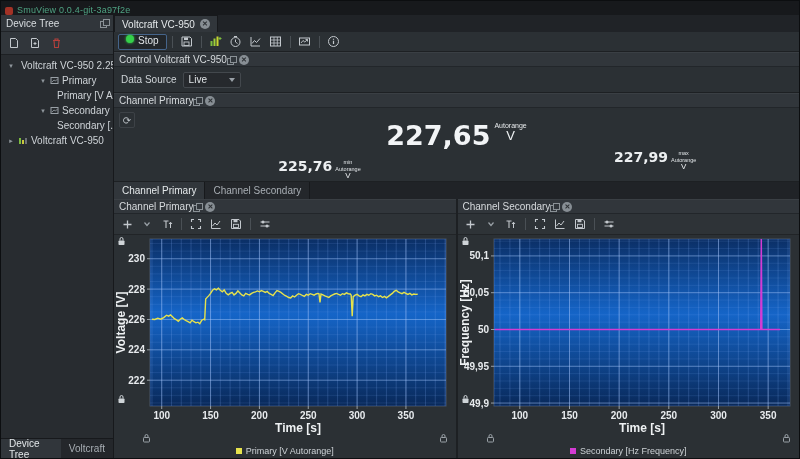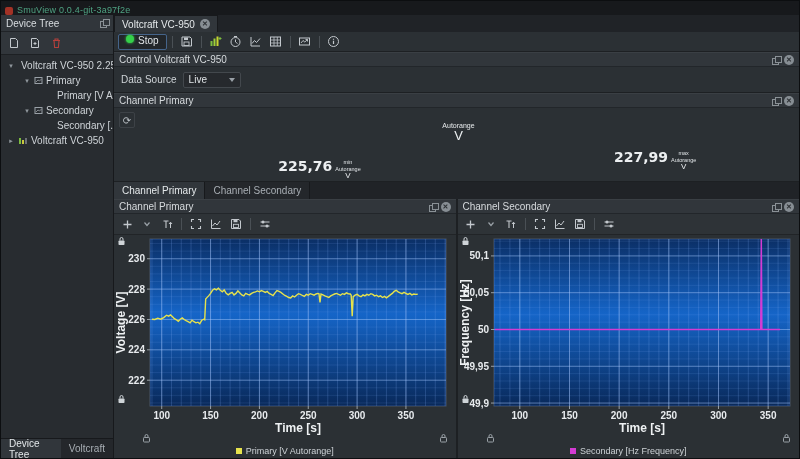--- a/index.html
+++ b/index.html
@@ -14,35 +14,35 @@
   .sidebar{width:113px;flex:0 0 auto;background:#2b3034;border-right:1px solid #17191c;display:flex;flex-direction:column}
   .main{flex:1;display:flex;flex-direction:column;min-width:0;background:#26292d}
   
   .dockhead{height:17px;display:flex;align-items:center;justify-content:space-between;padding:0 5px;background:#31363b;border-bottom:1px solid #202327}
   .dockhead .t{font-size:10px;color:#d9dde0}
   .side-toolbar{height:23px;display:flex;align-items:center;gap:3px;padding:0 4px;background:#31363b;border-bottom:1px solid #1d2023}
   .tbtn{width:18px;height:17px;display:flex;align-items:center;justify-content:center;border-radius:2px;background:transparent}
   .tree{flex:1;background:#282c30;padding-top:3px;overflow:hidden}
   .trow{height:15px;display:flex;align-items:center;gap:3px;font-size:10px;color:#ced3d7;white-space:nowrap;overflow:hidden}
   .exp{width:8px;font-size:7px;color:#8f969c;text-align:center;flex:0 0 auto}
-  .lvl0{padding-left:6px}.lvl1{padding-left:18px}.lvl2{padding-left:22px}.lvl3{padding-left:42px}
+  .lvl0{padding-left:6px}.lvl1{padding-left:18px}.lvl2{padding-left:38px}.lvl3{padding-left:42px}
   .side-tabs{height:20px;display:flex;background:#202327;border-top:1px solid #17191c}
   .side-tab{padding:0 8px;font-size:10px;display:flex;align-items:center;color:#a7adb3;background:#24272b}
   .side-tab.on{background:#31363b;color:#e2e6e9}
   
   .main-tabbar{height:17px;background:#202327;display:flex;align-items:flex-end;flex:0 0 auto}
   .main-tab{height:17px;display:flex;align-items:center;gap:5px;padding:0 7px;background:#31363b;font-size:10px;color:#e4e8ea;border:1px solid #17191c;border-bottom:none}
   .closec{width:10px;height:10px;border-radius:50%;background:#878e94;color:#2c3034;font-size:7px;line-height:10px;text-align:center;font-weight:bold}
   
   .main-toolbar{height:20px;background:#2b3034;display:flex;align-items:center;gap:2px;padding:0 4px;border-bottom:1px solid #1d2023;flex:0 0 auto}
   .stopbtn{height:16px;display:flex;align-items:flex-start;gap:4px;padding:0 7px;background:#22262a;border:1px solid #45648a;border-radius:2px;font-size:10px;color:#dfe3e6}
   .dotgreen{width:8px;height:8px;border-radius:50%;background:#35d04a;box-shadow:0 0 3px #35d04a}
   .sep{width:1px;height:12px;background:#4a5055;margin:0 3px}
   
-  .panel-head{height:15px;display:flex;align-items:center;justify-content:space-between;padding:0 5px;background:#31363b;border-top:1px solid #3a3f44;border-bottom:1px solid #22262a}
+  .panel-head{height:15px;display:flex;align-items:center;padding:0 5px;background:#31363b;border-top:1px solid #3a3f44;border-bottom:1px solid #22262a}
   .panel-head .t{font-size:10px;color:#d6dadd}
   .headicons{display:flex;align-items:center;gap:4px}
   .floatico{width:8px;height:8px;position:relative}
   .floatico:before{content:"";position:absolute;left:0;top:2px;width:5px;height:5px;border:1px solid #8a9196}
   .floatico:after{content:"";position:absolute;left:3px;top:0;width:5px;height:5px;border:1px solid #8a9196;background:#31363b}
   .control-body{height:26px;display:flex;align-items:center;gap:6px;padding:0 7px;background:#2b3034;border-bottom:1px solid #1d2023}
   .lbl{font-size:10px;color:#cfd4d8}
   .combo{height:16px;min-width:58px;display:flex;align-items:center;justify-content:space-between;gap:6px;padding:0 5px;background:#26292d;border:1px solid #43484d;border-radius:2px;font-size:10px;color:#dfe3e6}
   .chev{width:0;height:0;border-left:3px solid transparent;border-right:3px solid transparent;border-top:4px solid #9aa1a7}
   
@@ -253,20 +253,21 @@
         <div class="panel-head">
           <span class="t">Channel Primary</span>
           <span class="headicons">
             <span class="floatico"></span>
             <span class="closec">✕</span>
           </span>
         </div>
         <div class="display-body">
           <span class="refresh">⟳</span>
           <div class="bigval">
+            <span class="num">227,65</span>
             <span class="side">
               <span class="flag">Autorange</span>
               <span class="unit">V</span>
             </span>
           </div>
           <div class="mmval minpos">
             <span class="num">225,76</span>
             <span class="side">
               <span class="flag">min</span>
               <span class="flag">Autorange</span>

